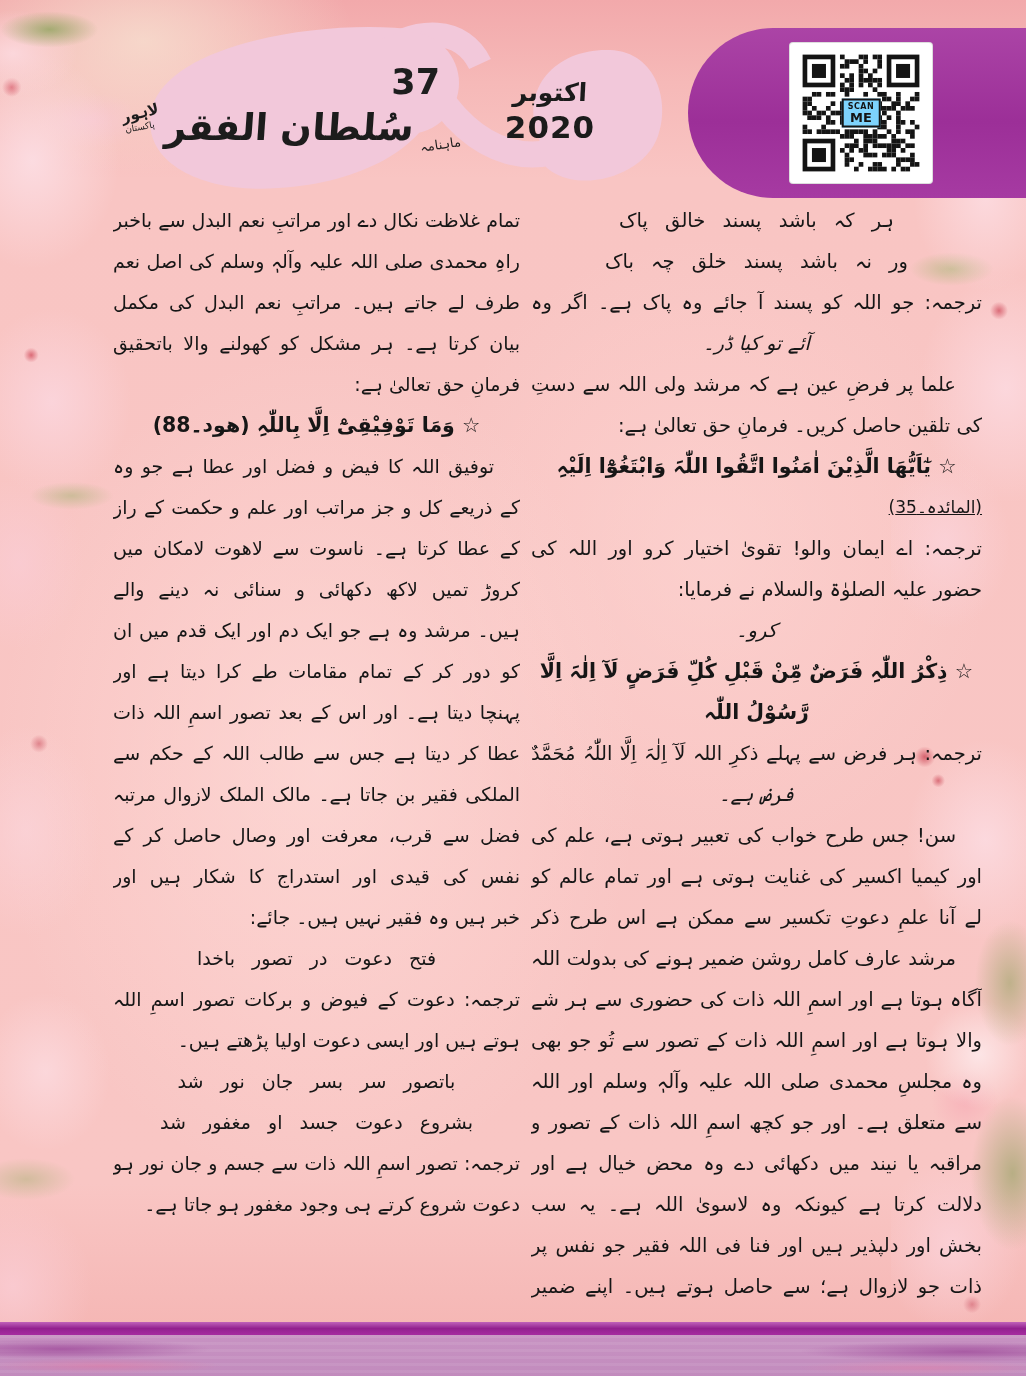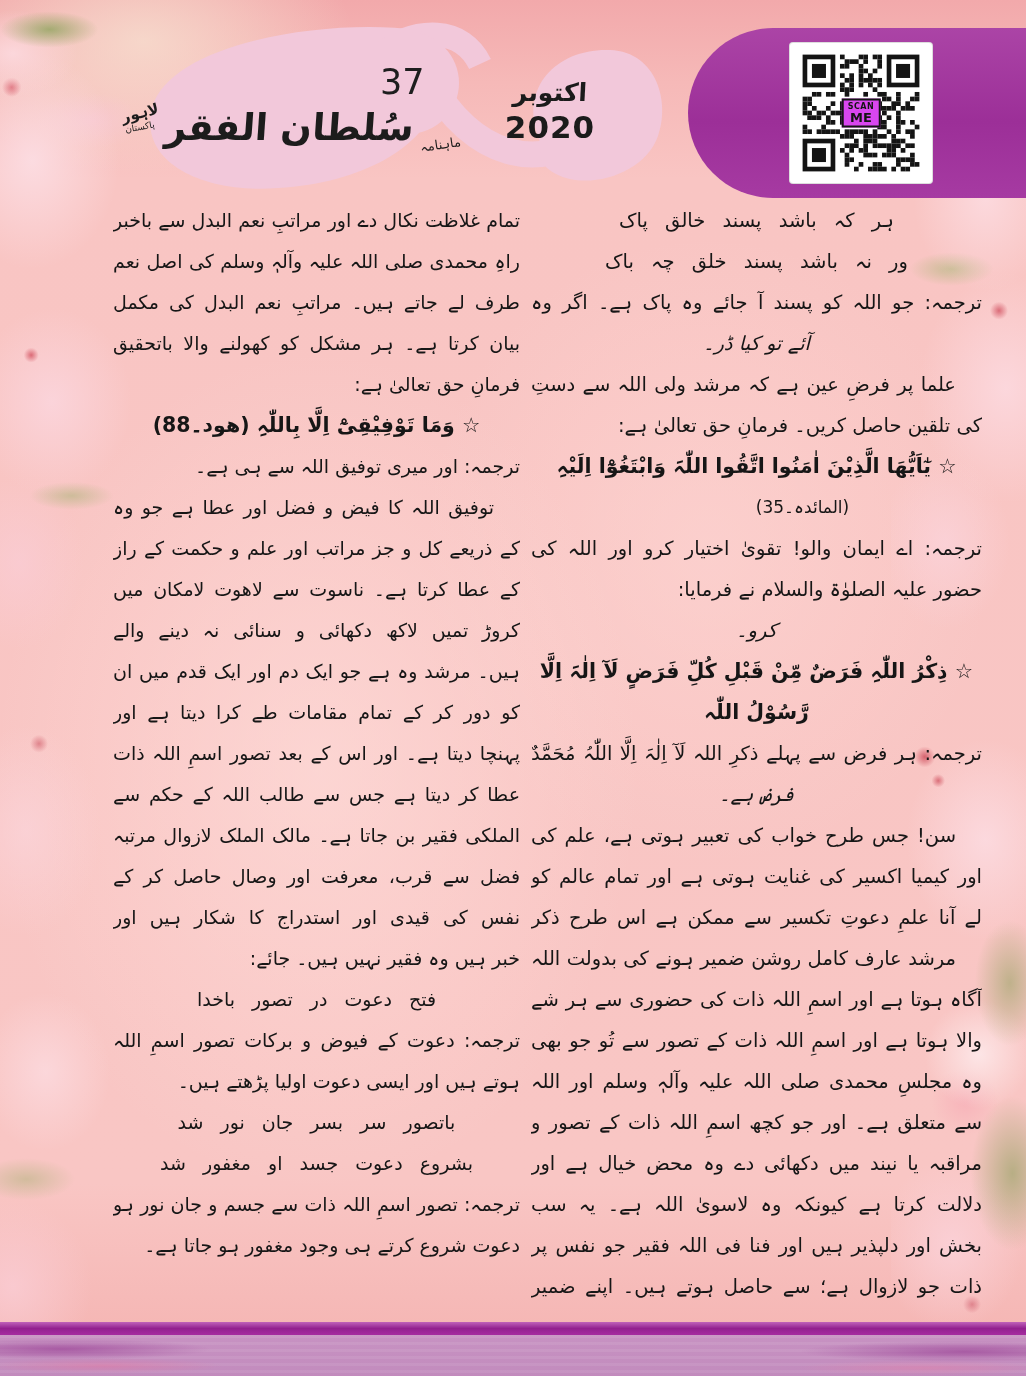--- a/index.html
+++ b/index.html
@@ -46,49 +46,49 @@
       radial-gradient(circle 12px at 60% 97%, rgba(203,79,94,.7), transparent 75%);}
   
   .ribbon-svg{position:absolute;left:118px;top:16px;width:560px;height:190px;}
   .logo{position:absolute;left:150px;top:72px;width:282px;height:110px;display:flex;
     align-items:center;justify-content:center;direction:rtl;gap:6px;color:#1c1c1c;}
   .logo-prefix{font-size:13px;transform:rotate(-8deg);margin-top:34px;}
   .logo-title{font-size:37px;font-weight:bold;letter-spacing:-1px;transform:skewX(-4deg);white-space:nowrap;}
   .logo-stack{display:flex;flex-direction:column;align-items:center;margin-top:-18px;}
   .logo-city{font-size:15px;font-weight:bold;transform:rotate(-14deg);}
   .logo-country{font-size:9px;transform:rotate(-10deg);}
-  .page-number{position:absolute;left:380px;top:62px;width:60px;text-align:left;
-    font-size:35px;font-weight:normal;color:#1e1e1e;}
+  .page-number{position:absolute;left:380px;top:62px;width:60px;text-align:right;
+    font-size:35px;font-weight:bold;color:#1e1e1e;}
   .issue-date{position:absolute;left:496px;top:78px;width:108px;text-align:center;color:#1b1b1b;}
   .issue-month{font-size:25px;font-weight:bold;transform:skewX(-3deg);}
   .issue-year{font-size:31px;font-weight:bold;letter-spacing:1px;margin-top:2px;}
   
   .qr-panel{position:absolute;left:688px;top:28px;width:340px;height:170px;
     background:linear-gradient(180deg,#ab44a6,#9c2f98 55%,#a63aa2);border-radius:88px 0 0 88px;}
   .qr-card{position:absolute;left:102px;top:15px;width:142px;height:140px;background:#fff;
     border-radius:3px;box-shadow:0 0 0 1px #ddd;display:flex;align-items:center;justify-content:center;}
   .qr-card svg{width:128px;height:128px;}
-  .qr-label{position:absolute;left:50%;top:50%;transform:translate(-50%,-50%);background:#d946ef;
+  .qr-label{position:absolute;left:50%;top:50%;transform:translate(-50%,-50%);background:#7dd3fc;
     border:2px solid #141414;padding:2px 4px;text-align:center;line-height:1;color:#141414;}
   .qr-label .l1{font-size:8px;font-weight:bold;letter-spacing:.5px;}
   .qr-label .l2{font-size:13px;font-weight:bold;}
   
   .col{position:absolute;top:200px;direction:rtl;color:#161616;}
   .col-left{left:113px;width:407px;}
   .col-right{left:531px;width:451px;}
   .line{height:41px;line-height:41px;font-size:19px;overflow:hidden;}
   .col-right .line{font-size:19.5px;}
   .justify{text-align:justify;text-align-last:justify;}
   .justify-indent{text-align:justify;text-align-last:justify;padding-right:26px;}
   .end{text-align:right;}
   .center{text-align:center;font-style:italic;}
   .verse{text-align:center;word-spacing:11px;}
   .quran{text-align:center;font-weight:bold;font-size:20.5px !important;}
   .quran-center{text-align:center;font-weight:bold;font-size:20.5px !important;}
-  .ref{text-align:center;padding-left:92px;font-size:17px !important;}
+  .ref{text-align:right;padding-left:92px;font-size:17px !important;text-decoration:underline;}
   
   .band-strip{position:absolute;left:0;top:1322px;width:1026px;height:13px;
     background:linear-gradient(180deg,#c062ba,#93218f 50%,#a62ba0);}
   .band-bottom{position:absolute;left:0;top:1335px;width:1026px;height:41px;
     background:
       radial-gradient(ellipse 200px 14px at 6% 35%, rgba(142,45,138,.55), transparent 75%),
       radial-gradient(ellipse 160px 10px at 10% 75%, rgba(226,120,160,.5), transparent 75%),
       radial-gradient(ellipse 220px 14px at 94% 40%, rgba(142,45,138,.55), transparent 75%),
       radial-gradient(ellipse 170px 10px at 90% 80%, rgba(231,130,168,.45), transparent 75%),
       repeating-linear-gradient(180deg, rgba(255,255,255,.07) 0 3px, transparent 3px 7px),
@@ -338,21 +338,20 @@
   </div>
 
   <div class="col col-left">
 
   <div class="line justify">تمام غلاظت نکال دے اور مراتبِ نعم البدل سے باخبر رہ کیونکہ اس</div>
       <div class="line justify">راہِ محمدی صلی اللہ علیہ وآلہٖ وسلم کی اصل نعم البدل ہے جو وصال کی</div>
       <div class="line justify">طرف لے جاتے ہیں۔ مراتبِ نعم البدل کی مکمل شرح مرشد کامل</div>
       <div class="line justify">بیان کرتا ہے۔ ہر مشکل کو کھولنے والا باتحقیق طریق توفیقِ الٰہی ہے۔</div>
       <div class="line end">فرمانِ حق تعالیٰ ہے:</div>
       <div class="line quran">☆  وَمَا تَوْفِیْقِیْٓ اِلَّا بِاللّٰہِ  (ھود۔88)</div>
-      <div class="line end">ترجمہ: اور میری توفیق اللہ سے ہی ہے۔</div>
       <div class="line justify-indent">توفیق اللہ کا فیض و فضل اور عطا ہے جو وہ تصور اسمِ اللہ ذات</div>
       <div class="line justify">کے ذریعے کل و جز مراتب اور علم و حکمت کے راز بغیر کسی ریاضت</div>
       <div class="line justify">کے عطا کرتا ہے۔ ناسوت سے لاھوت لامکان میں پہنچنے تک ستر</div>
       <div class="line justify">کروڑ تمیں لاکھ دکھائی و سنائی نہ دینے والے حجابات ہیں جو راہزن</div>
       <div class="line justify">ہیں۔ مرشد وہ ہے جو ایک دم اور ایک قدم میں ان تمام حجاباتِ باطنی</div>
       <div class="line justify">کو دور کر کے تمام مقامات طے کرا دیتا ہے اور لاھوت لامکان میں</div>
       <div class="line justify">پہنچا دیتا ہے۔ اور اس کے بعد تصور اسمِ اللہ ذات سے تمام تصرف</div>
       <div class="line justify">عطا کر دیتا ہے جس سے طالب اللہ کے حکم سے کونین پر امیر مالک</div>
       <div class="line justify">الملکی فقیر بن جاتا ہے۔ مالک الملک لازوال مرتبہ ہے جو اللہ کے</div>
       <div class="line justify">فضل سے قرب، معرفت اور وصال حاصل کر کے عطا ہوتا ہے۔ جو</div>

